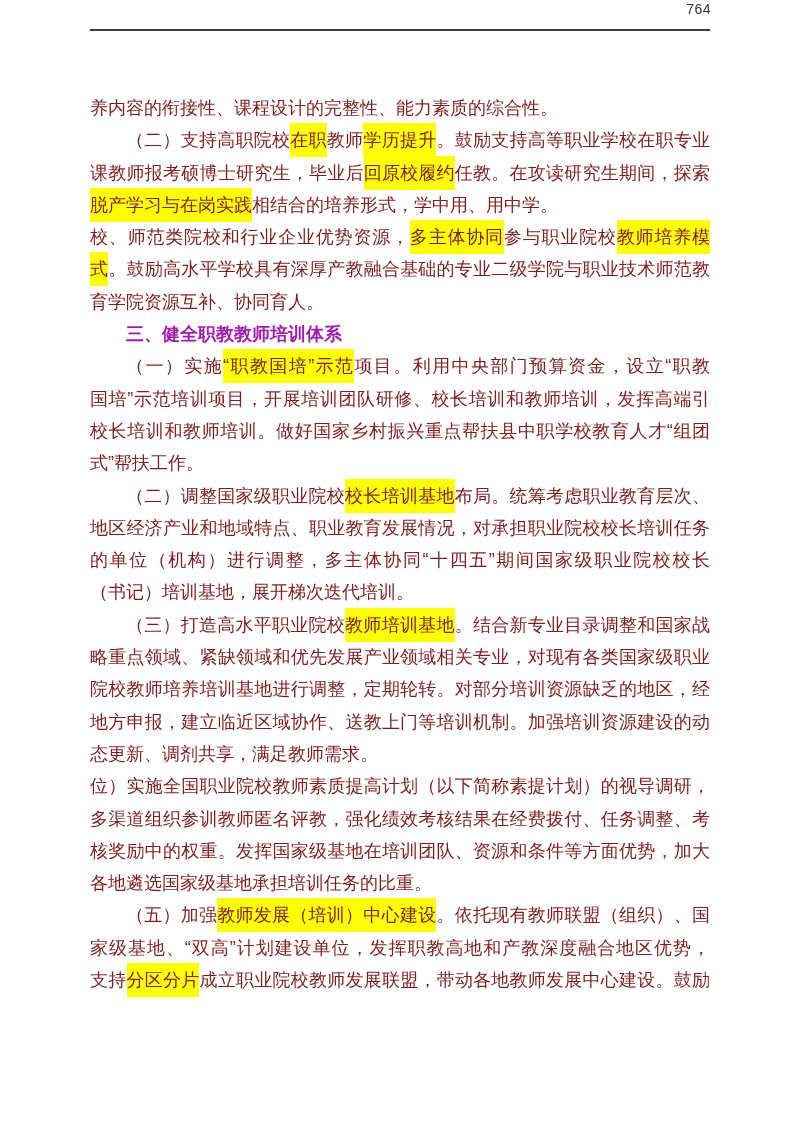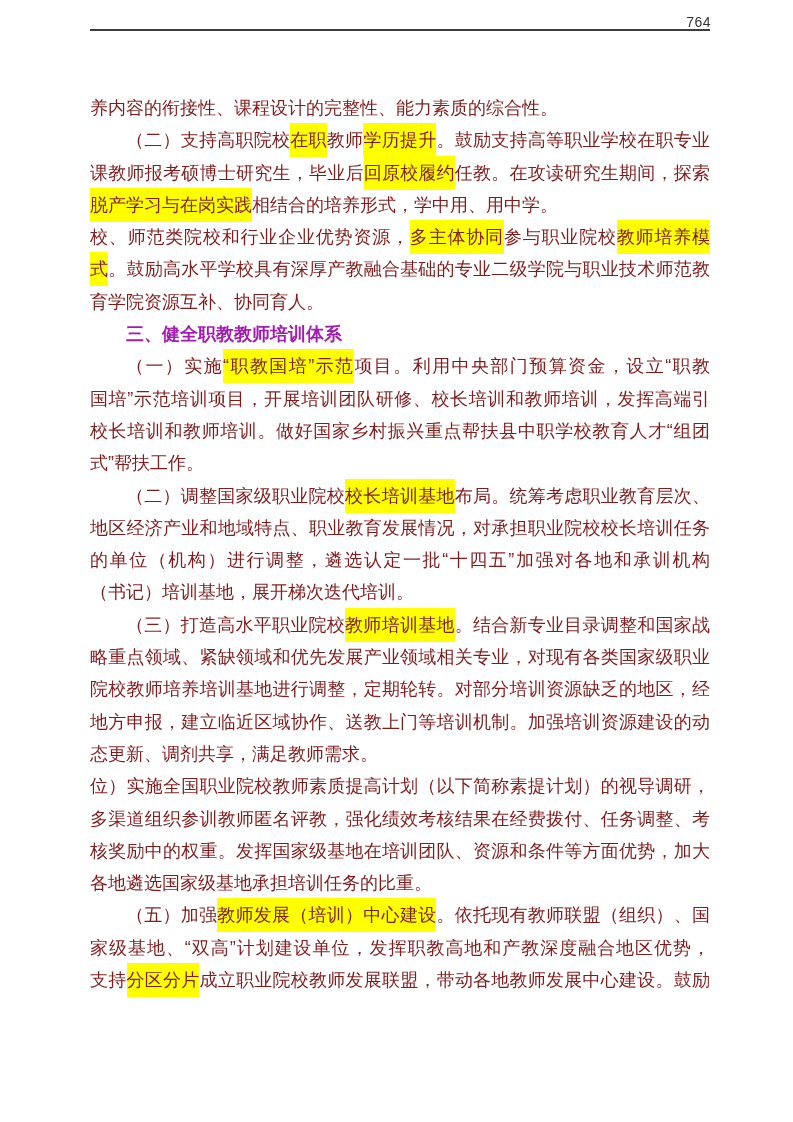--- a/index.html
+++ b/index.html
@@ -10,21 +10,21 @@
   .page {
     position: relative;
     width: 793px;
     height: 1122px;
     background: #ffffff;
     overflow: hidden;
     font-family: "Liberation Sans", sans-serif;
   }
   .page-number {
     position: absolute;
-    top: 14px;
+    top: 1px;
     right: 82px;
     font-size: 14px;
     color: #333333;
     letter-spacing: 0.5px;
   }
   .header-rule {
     position: absolute;
     top: 29px;
     left: 90px;
     width: 620px;
@@ -75,21 +75,21 @@
       <div class="line full"><span>校、师范类院校和行业企业优势资源，</span><span class="hl">多主体协同</span><span>参与职业院校</span><span class="hl">教师培养模</span></div>
       <div class="line full"><span class="hl">式</span><span>。鼓励高水平学校具有深厚产教融合基础的专业二级学院与职业技术师范教</span></div>
       <div class="line"><span>育学院资源互补、协同育人。</span></div>
       <div class="line indent bold"><span>三、健全职教教师培训体系</span></div>
       <div class="line full indent"><span>（一）实施</span><span class="hl">“职教国培”示范</span><span>项目。利用中央部门预算资金，设立“职教</span></div>
       <div class="line full"><span>国培”示范培训项目，开展培训团队研修、校长培训和教师培训，发挥高端引</span></div>
       <div class="line full"><span>校长培训和教师培训。做好国家乡村振兴重点帮扶县中职学校教育人才“组团</span></div>
       <div class="line"><span>式”帮扶工作。</span></div>
       <div class="line full indent"><span>（二）调整国家级职业院校</span><span class="hl">校长培训基地</span><span>布局。统筹考虑职业教育层次、</span></div>
       <div class="line full"><span>地区经济产业和地域特点、职业教育发展情况，对承担职业院校校长培训任务</span></div>
-      <div class="line full"><span>的单位（机构）进行调整，遴选认定一批“十四五”加强对各地和承训机构</span></div>
+      <div class="line full"><span>的单位（机构）进行调整，多主体协同“十四五”期间国家级职业院校校长</span></div>
       <div class="line"><span>（书记）培训基地，展开梯次迭代培训。</span></div>
       <div class="line full indent"><span>（三）打造高水平职业院校</span><span class="hl">教师培训基地</span><span>。结合新专业目录调整和国家战</span></div>
       <div class="line full"><span>略重点领域、紧缺领域和优先发展产业领域相关专业，对现有各类国家级职业</span></div>
       <div class="line full"><span>院校教师培养培训基地进行调整，定期轮转。对部分培训资源缺乏的地区，经</span></div>
       <div class="line full"><span>地方申报，建立临近区域协作、送教上门等培训机制。加强培训资源建设的动</span></div>
       <div class="line"><span>态更新、调剂共享，满足教师需求。</span></div>
       <div class="line full"><span>位）实施全国职业院校教师素质提高计划（以下简称素提计划）的视导调研，</span></div>
       <div class="line full"><span>多渠道组织参训教师匿名评教，强化绩效考核结果在经费拨付、任务调整、考</span></div>
       <div class="line full"><span>核奖励中的权重。发挥国家级基地在培训团队、资源和条件等方面优势，加大</span></div>
       <div class="line"><span>各地遴选国家级基地承担培训任务的比重。</span></div>

